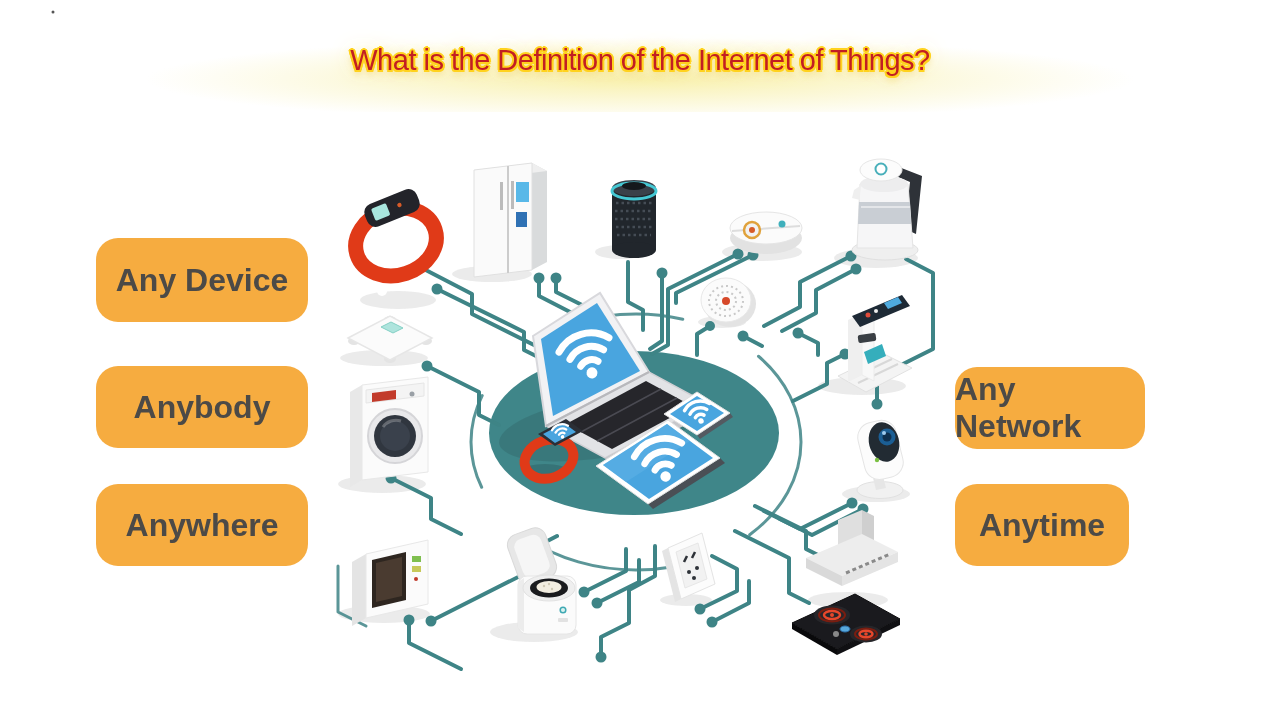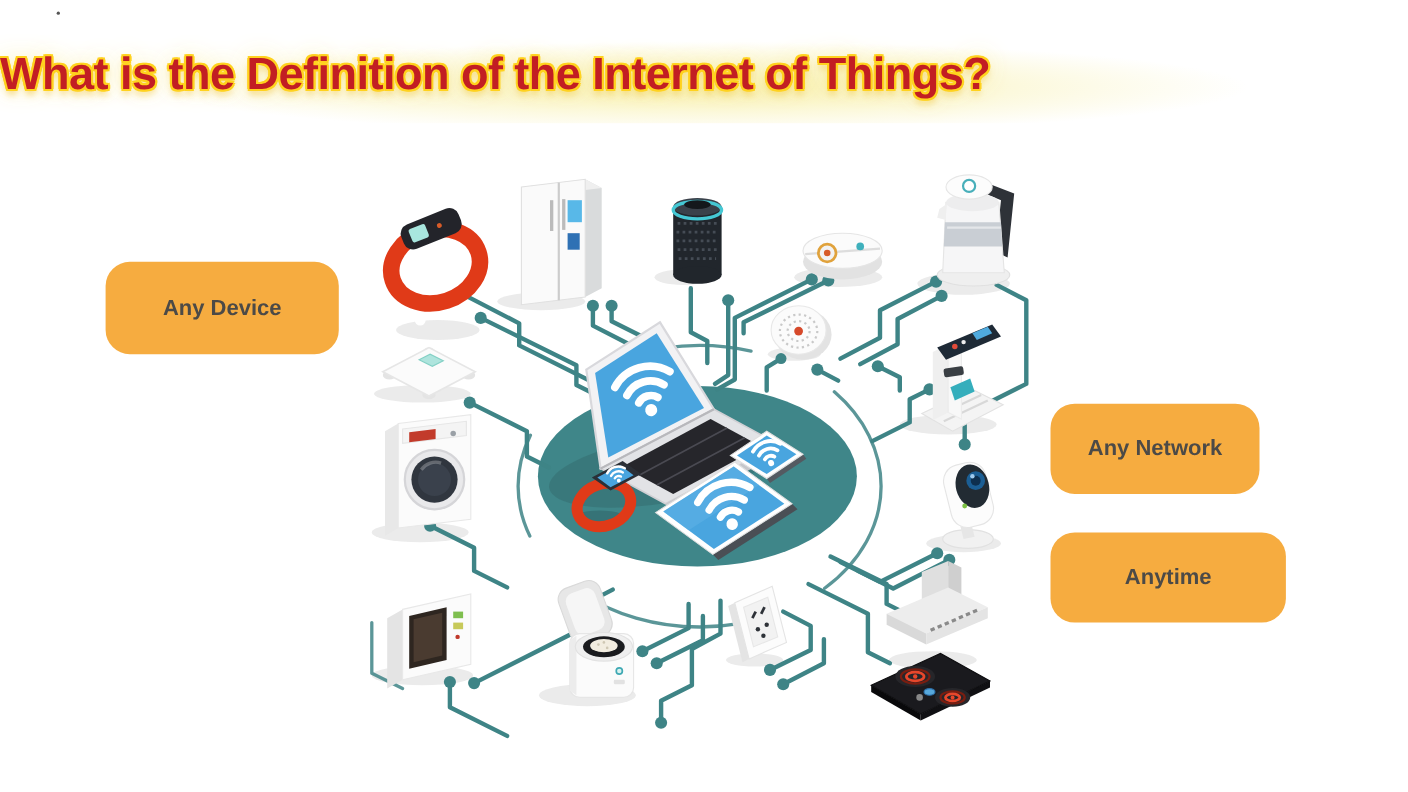--- a/index.html
+++ b/index.html
@@ -2,47 +2,53 @@
 <html><head>
 <meta charset="utf-8">
 <style>
   html,body{margin:0;padding:0;background:#fff;}
   .stage{position:relative;width:1280px;height:720px;background:#ffffff;overflow:hidden;
          font-family:"Liberation Sans",sans-serif;}
   .title-glow{position:absolute;left:30px;top:26px;right:30px;height:86px;
 _    border-radius:50%;}
   .title-glow{background:radial-gradient(ellipse 52% 62% at 50% 62%,
       rgba(248,240,170,.95) 0%, rgba(251,247,210,.75) 45%, rgba(255,255,255,0) 78%);}
-  .page-title{position:absolute;left:0;right:0;top:44px;text-align:left;white-space:nowrap;
-      font-weight:700;font-size:41px;letter-spacing:-0.5px;color:#C21E23;
+  .page-title{position:absolute;left:0;right:0;top:44px;text-align:center;white-space:nowrap;
+      font-weight:400;font-size:29px;letter-spacing:-0.5px;color:#C21E23;
       text-shadow:
         2px 0 0 #FFD21E,-2px 0 0 #FFD21E,0 2px 0 #FFD21E,0 -2px 0 #FFD21E,
         1.5px 1.5px 0 #FFD21E,-1.5px 1.5px 0 #FFD21E,1.5px -1.5px 0 #FFD21E,-1.5px -1.5px 0 #FFD21E,
         0 5px 6px rgba(243,196,64,.55),0 0 22px rgba(248,236,150,.9);}
   .pill{position:absolute;display:flex;align-items:center;justify-content:center;
       background:#F6AC40;border-radius:22px;}
-  .pill span{font-weight:700;font-size:20px;color:#4C4A47;}
+  .pill span{font-weight:700;font-size:32px;color:#4C4A47;}
   svg{position:absolute;left:0;top:0;}
 </style>
 </head>
 <body>
 
 <div class="stage">
 
   <div class="title-glow"></div>
   <h1 class="page-title" style="margin:0">What is the Definition of the Internet of Things?</h1>
 
   <div class="pill" style="left:96px;top:238px;width:212px;height:84px">
     <span>Any Device</span>
   </div>
+  <div class="pill" style="left:96px;top:366px;width:212px;height:82px">
+    <span>Anybody</span>
+  </div>
+  <div class="pill" style="left:96px;top:484px;width:212px;height:82px">
+    <span>Anywhere</span>
+  </div>
 
   <div class="pill" style="left:955px;top:367px;width:190px;height:82px">
     <span>Any Network</span>
   </div>
-  <div class="pill" style="left:955px;top:484px;width:214px;height:82px">
+  <div class="pill" style="left:955px;top:484px;width:174px;height:82px">
     <span>Anytime</span>
   </div>
 
   <svg width="1280" height="720" viewBox="0 0 1280 720">
     <defs>
       <g id="wifi">
         <path d="M-26,0 A36,36 0 0 1 26,0" stroke="#fff" stroke-width="7" fill="none" stroke-linecap="round"></path>
         <path d="M-17.5,10 A24,24 0 0 1 17.5,10" stroke="#fff" stroke-width="7" fill="none" stroke-linecap="round"></path>
         <path d="M-9,19.5 A12.5,12.5 0 0 1 9,19.5" stroke="#fff" stroke-width="7" fill="none" stroke-linecap="round"></path>
         <circle cx="0" cy="29" r="5.5" fill="#fff"></circle>

